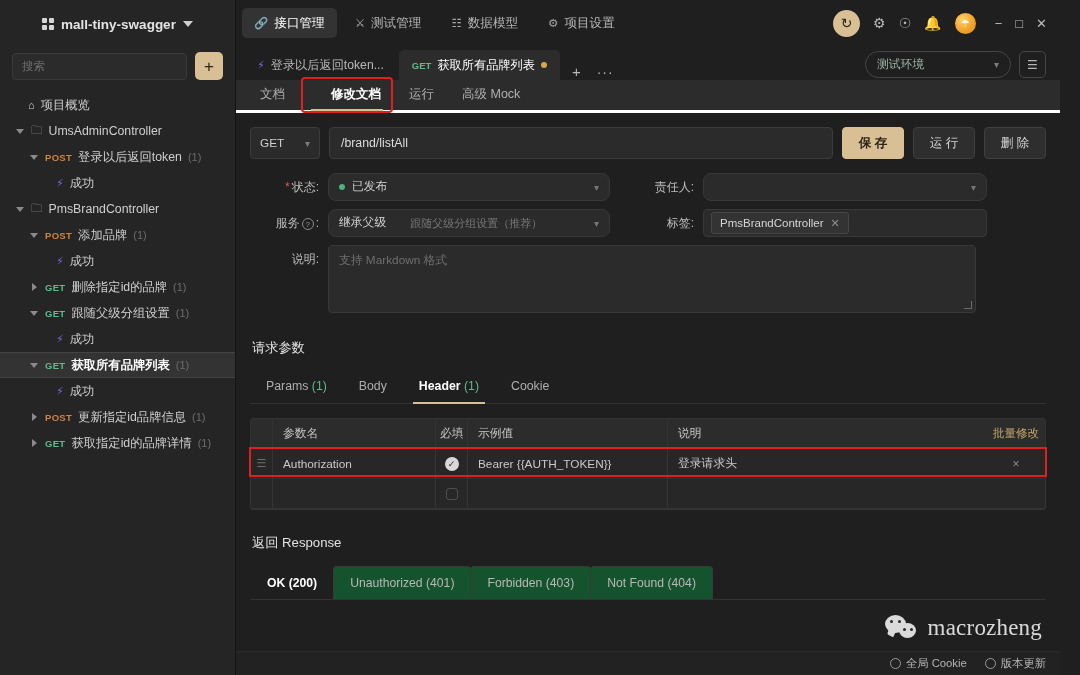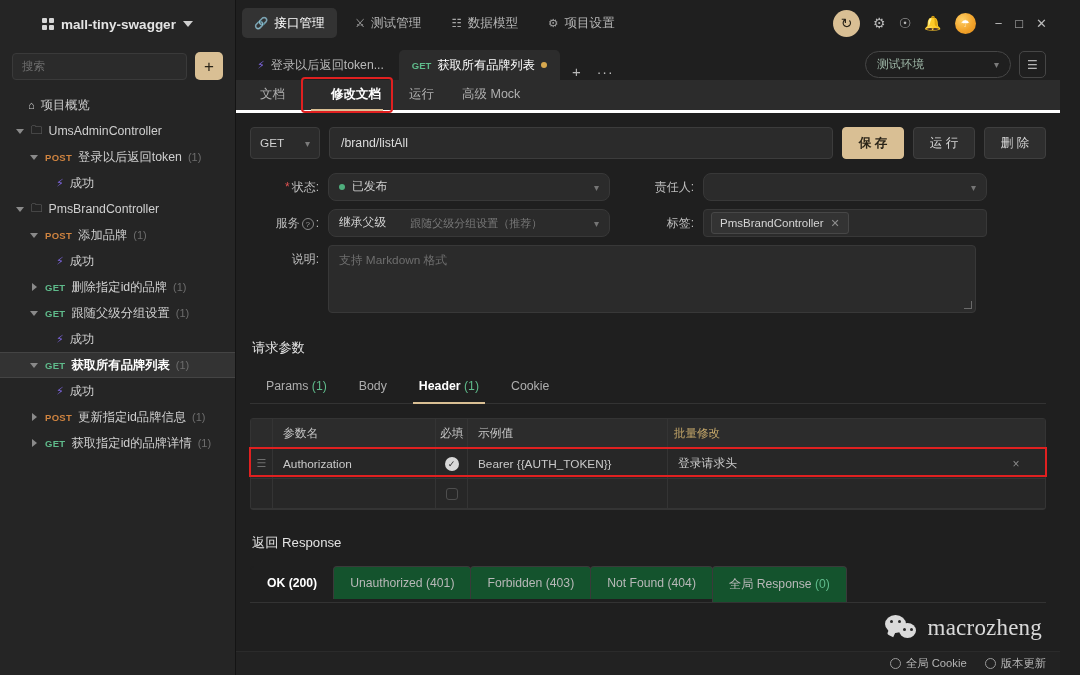--- a/index.html
+++ b/index.html
@@ -483,20 +483,21 @@
           <span>Cookie</span>
         </div>
       </div>
 
       <div class="ptable">
         <div class="pt-row pt-head">
           <div class="c-handle"></div>
           <div class="c-name pc">参数名</div>
           <div class="c-req pc" style="justify-content:flex-start;padding:0 4px;">必填</div>
           <div class="c-val pc">示例值</div>
+          <div class="c-desc pc">说明</div>
           <div class="c-act">
               <span class="batch">批量修改</span>
             </div>
         </div>
 
         <div class="pt-row">
           <div class="c-handle">☰</div>
           <div class="c-name pc">Authorization</div>
           <div class="c-req">
             <span class="chk-on">✓</span>
@@ -519,24 +520,20 @@
 
         <div class="redrow"></div>
       </div>
 
       <div class="sec-title" style="margin-top:24px;">返回 Response</div>
       <div class="rtabs">
         <div class="rtab on">OK (200)</div>
         <div class="rtab">Unauthorized (401)</div>
         <div class="rtab">Forbidden (403)</div>
         <div class="rtab">Not Found (404)</div>
-        <div class="rtab">
-          <span>全局 Response</span>
-          <span class="z">(0)</span>
-        </div>
       </div>
 
       <div class="wm">
         <span class="wechat">
           <span class="b1"></span>
             <span class="b2"></span>
           <span class="d" style="left:5px; top:5px;"></span>
           <span class="d" style="left:13px; top:5px;"></span>
           <span class="d" style="left:18px; top:13px;"></span>
           <span class="d" style="left:25px; top:13px;"></span>

